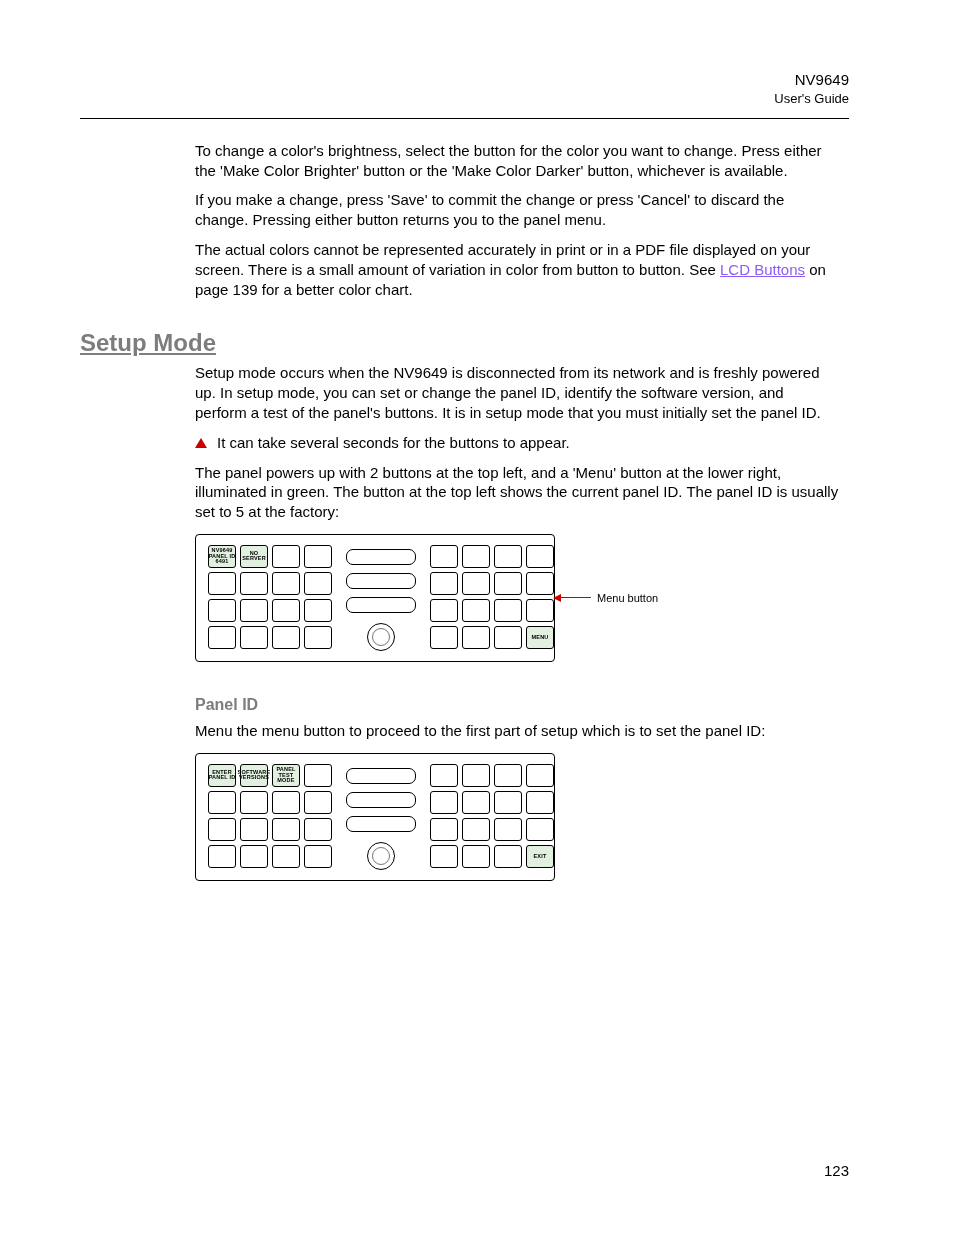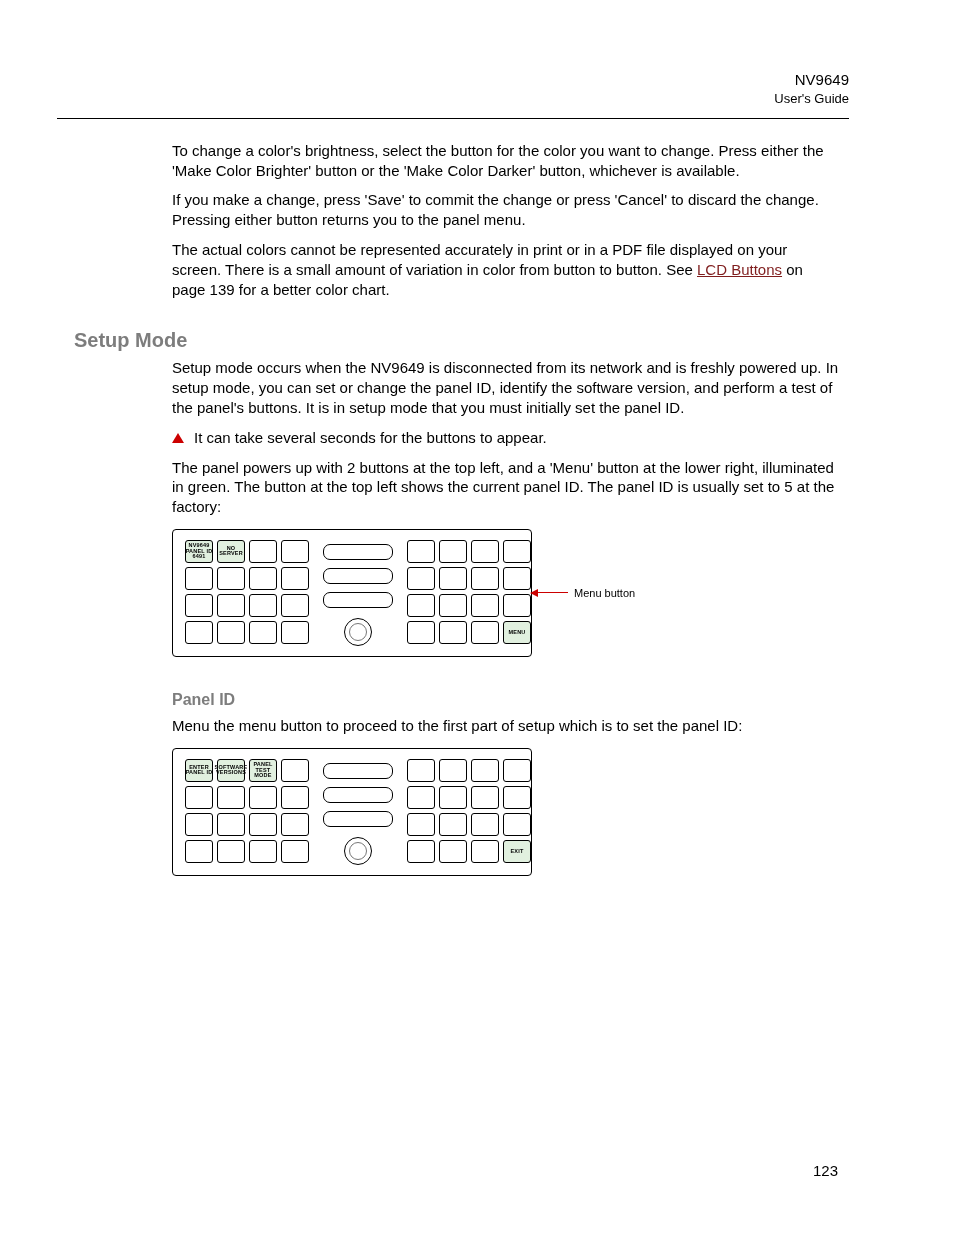--- a/index.html
+++ b/index.html
@@ -7,47 +7,48 @@
     padding: 0;
     font-family: "Myriad Pro", "Segoe UI", Arial, sans-serif;
     background: #fff;
     color: #000;
     width: 954px;
     height: 1235px;
     position: relative;
     box-sizing: border-box;
   }
   .page {
-    padding: 70px 105px 0 57px;
+    padding: 70px 105px 0 80px;
   }
   .hdr {
     text-align: right;
     font-size: 15px;
     line-height: 1.35;
     margin-bottom: 10px;
   }
   .hdr .prod { display:block; }
   .hdr .sub { display:block; font-size:13px; }
   .rule {
     border: none;
     border-top: 1px solid #000;
     margin: 4px 0 22px 0;
   }
   .body-col {
     margin-left: 115px;
     font-size: 15px;
     line-height: 1.32;
   }
   .body-col p { margin: 0 10px 10px 0; }
-  .link { color: #7f1d1d; text-decoration: underline; }
+  .link { color: #8b5cf6; text-decoration: underline; }
   h2.section {
-    margin: 30px 0 6px 17px;
-    font-size: 20px;
+    margin: 30px 0 6px 0;
+    font-size: 24px;
     font-weight: 700;
     color: #7d7d7d;
+    text-decoration: underline;
   }
   h3.subsection {
     margin: 32px 0 6px 0;
     font-size: 16px;
     font-weight: 700;
     color: #7d7d7d;
   }
   .note-icon {
     display:inline-block;
     width:0; height:0;
@@ -135,21 +136,21 @@
     border-bottom:4px solid transparent;
     border-right:8px solid #c00;
   }
   .callout-label {
     font-size:11px;
     margin-left:6px;
   }
   .pgnum {
     position:absolute;
     bottom:56px;
-    right:116px;
+    right:105px;
     font-size:15px;
     margin-left:47px;
   }
 </style>
 </head>
 <body>
 
 <div class="page">
   <div class="hdr">
     <span class="prod">NV9649</span>

